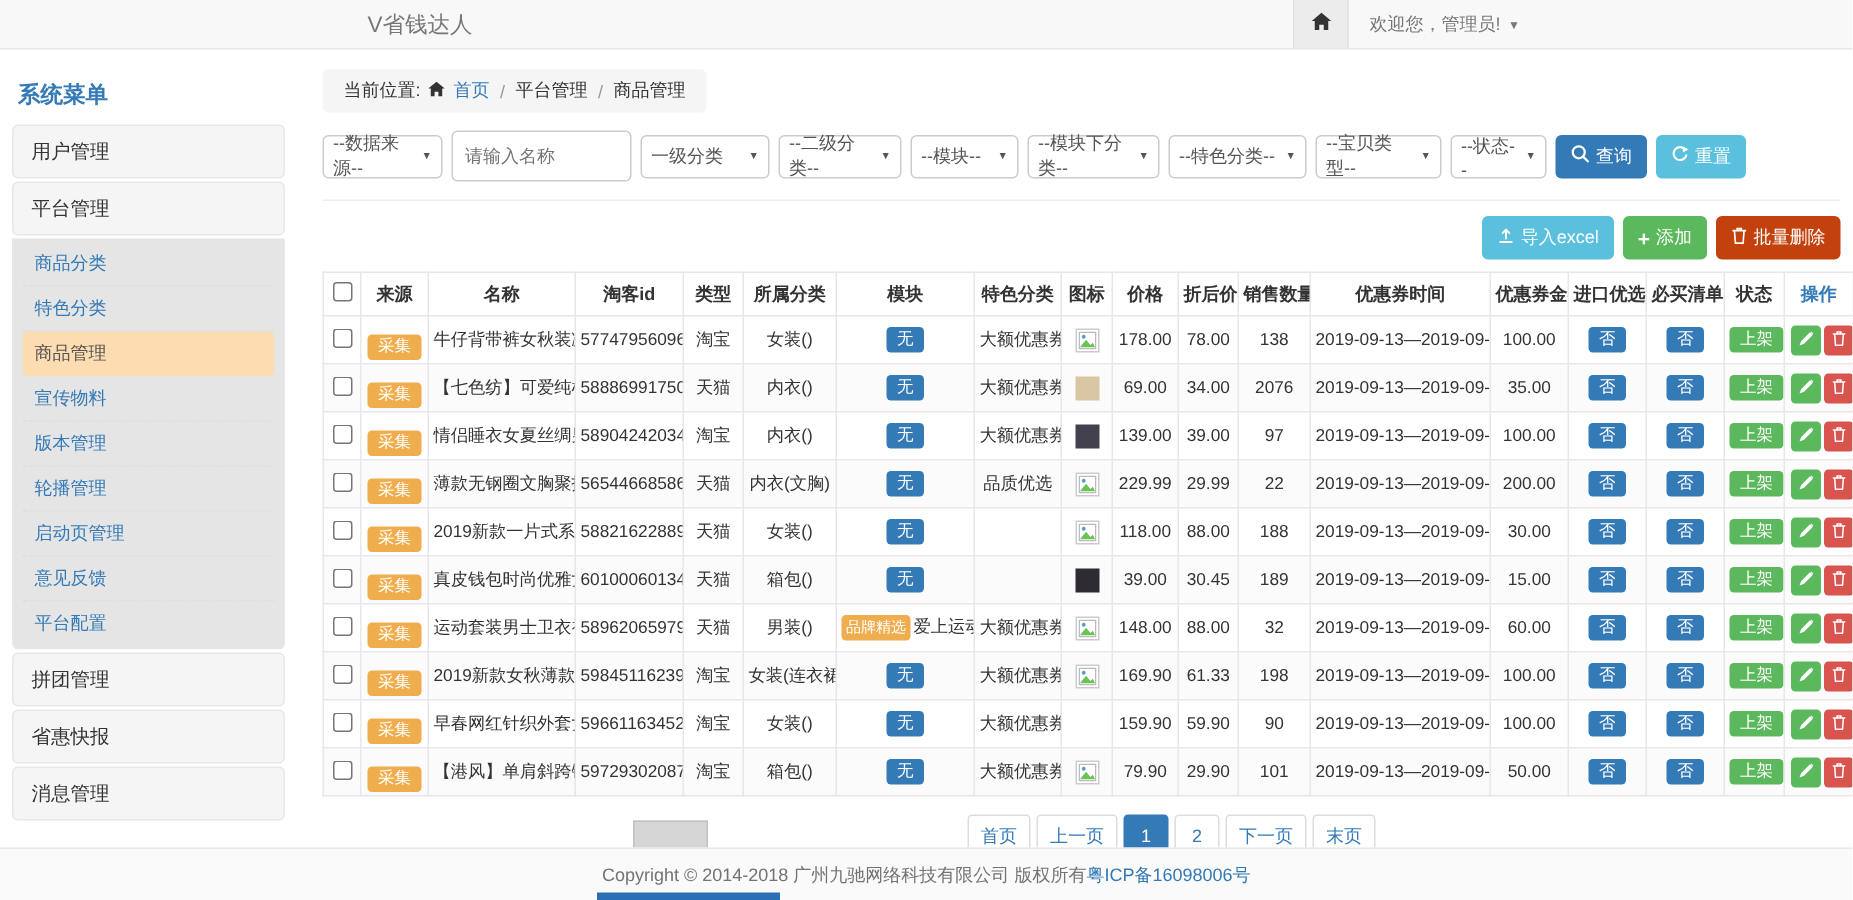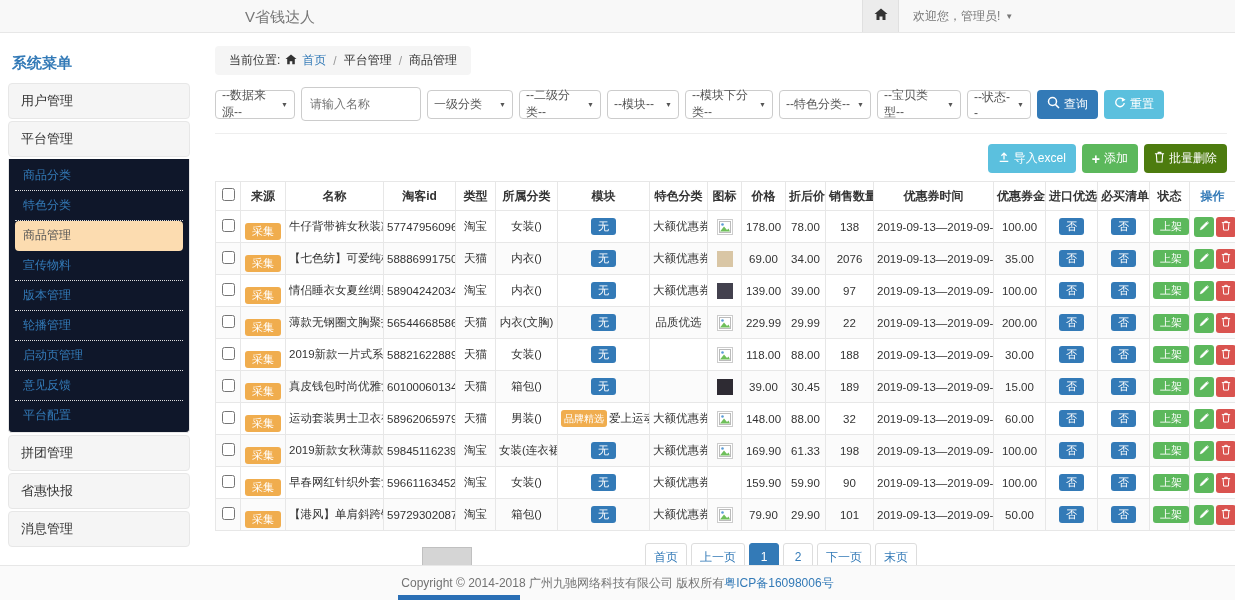--- a/index.html
+++ b/index.html
@@ -15,21 +15,21 @@
   .home-btn { width:37px; display:flex; align-items:center; justify-content:center;
     background:#ececec; border-left:1px solid #e0e0e0; border-right:1px solid #e0e0e0; cursor:pointer; }
   .welcome { display:flex; align-items:center; padding:0 14px; color:#777; cursor:pointer; gap:5px; }
   .welcome .caret { font-size:8px; color:#777; }
 
   
   .sidebar { position:absolute; top:46px; left:8px; width:182px; height:519px; overflow:hidden; }
   .sidebar-title { color:#337ab7; font-size:15px; font-weight:bold; padding:8px 4px 10px 4px; }
   .side-group { background:#f5f5f5; border:1px solid #e7e7e7; border-radius:4px; margin-bottom:2px;
     padding:8px 12px; color:#333; font-size:13px; cursor:pointer; }
-  .side-subs { background:#0f172a; border:1px solid #e7e7e7; border-top:none; border-radius:0 0 4px 4px;
+  .side-subs { background:#e5e5e5; border:1px solid #e7e7e7; border-top:none; border-radius:0 0 4px 4px;
     margin-bottom:2px; padding:2px 6px; }
   .side-sub { color:#337ab7; font-size:12px; padding:6px 8px; border-bottom:1px dotted #ddd; cursor:pointer; }
   .side-sub:last-child { border-bottom:none; }
   .side-sub.active { background:#fcdcb0; border-radius:4px; color:#555; border-bottom-color:transparent; }
 
   
   .main { position:absolute; top:46px; left:215px; width:1012px; }
   .breadcrumb { display:inline-flex; align-items:center; gap:5px; background:#f5f5f5; border-radius:4px;
     padding:6px 14px; margin-bottom:12px; color:#333; }
   .breadcrumb .link { color:#337ab7; cursor:pointer; }
@@ -43,21 +43,21 @@
     font-size:12px; color:#333; font-family:inherit; }
   .btn { height:29px; border:none; border-radius:4px; color:#fff; font-size:12px; padding:0 10px;
     display:inline-flex; align-items:center; gap:4px; cursor:pointer; font-family:inherit; }
   .btn-query { background:#337ab7; }
   .btn-reset { background:#5bc0de; }
 
   .section-divider { border-top:1px solid #eee; margin:0 0 10px 0; }
   .actions { display:flex; justify-content:flex-end; gap:6px; margin-bottom:8px; }
   .btn-import { background:#5bc0de; }
   .btn-add { background:#5cb85c; }
-  .btn-bulkdel { background:#4d7c0f; }
+  .btn-bulkdel { background:#c2410c; }
   .btn .plus { font-size:14px; font-weight:bold; }
 
   
   table { width:100%; border-collapse:collapse; table-layout:fixed; }
   th, td { border:1px solid #e7e7e7; text-align:center; height:29px; padding:2px 3px;
     overflow:hidden; white-space:nowrap; font-size:11.5px; }
   th { font-weight:bold; font-size:12px; color:#333; background:#fff; }
   th.op-col { color:#337ab7; }
   tbody tr:nth-child(even) { background:#fbfbfb; }
   .badge { display:inline-block; color:#fff; border-radius:3px; padding:2px 7px; font-size:11px; line-height:13px; }

